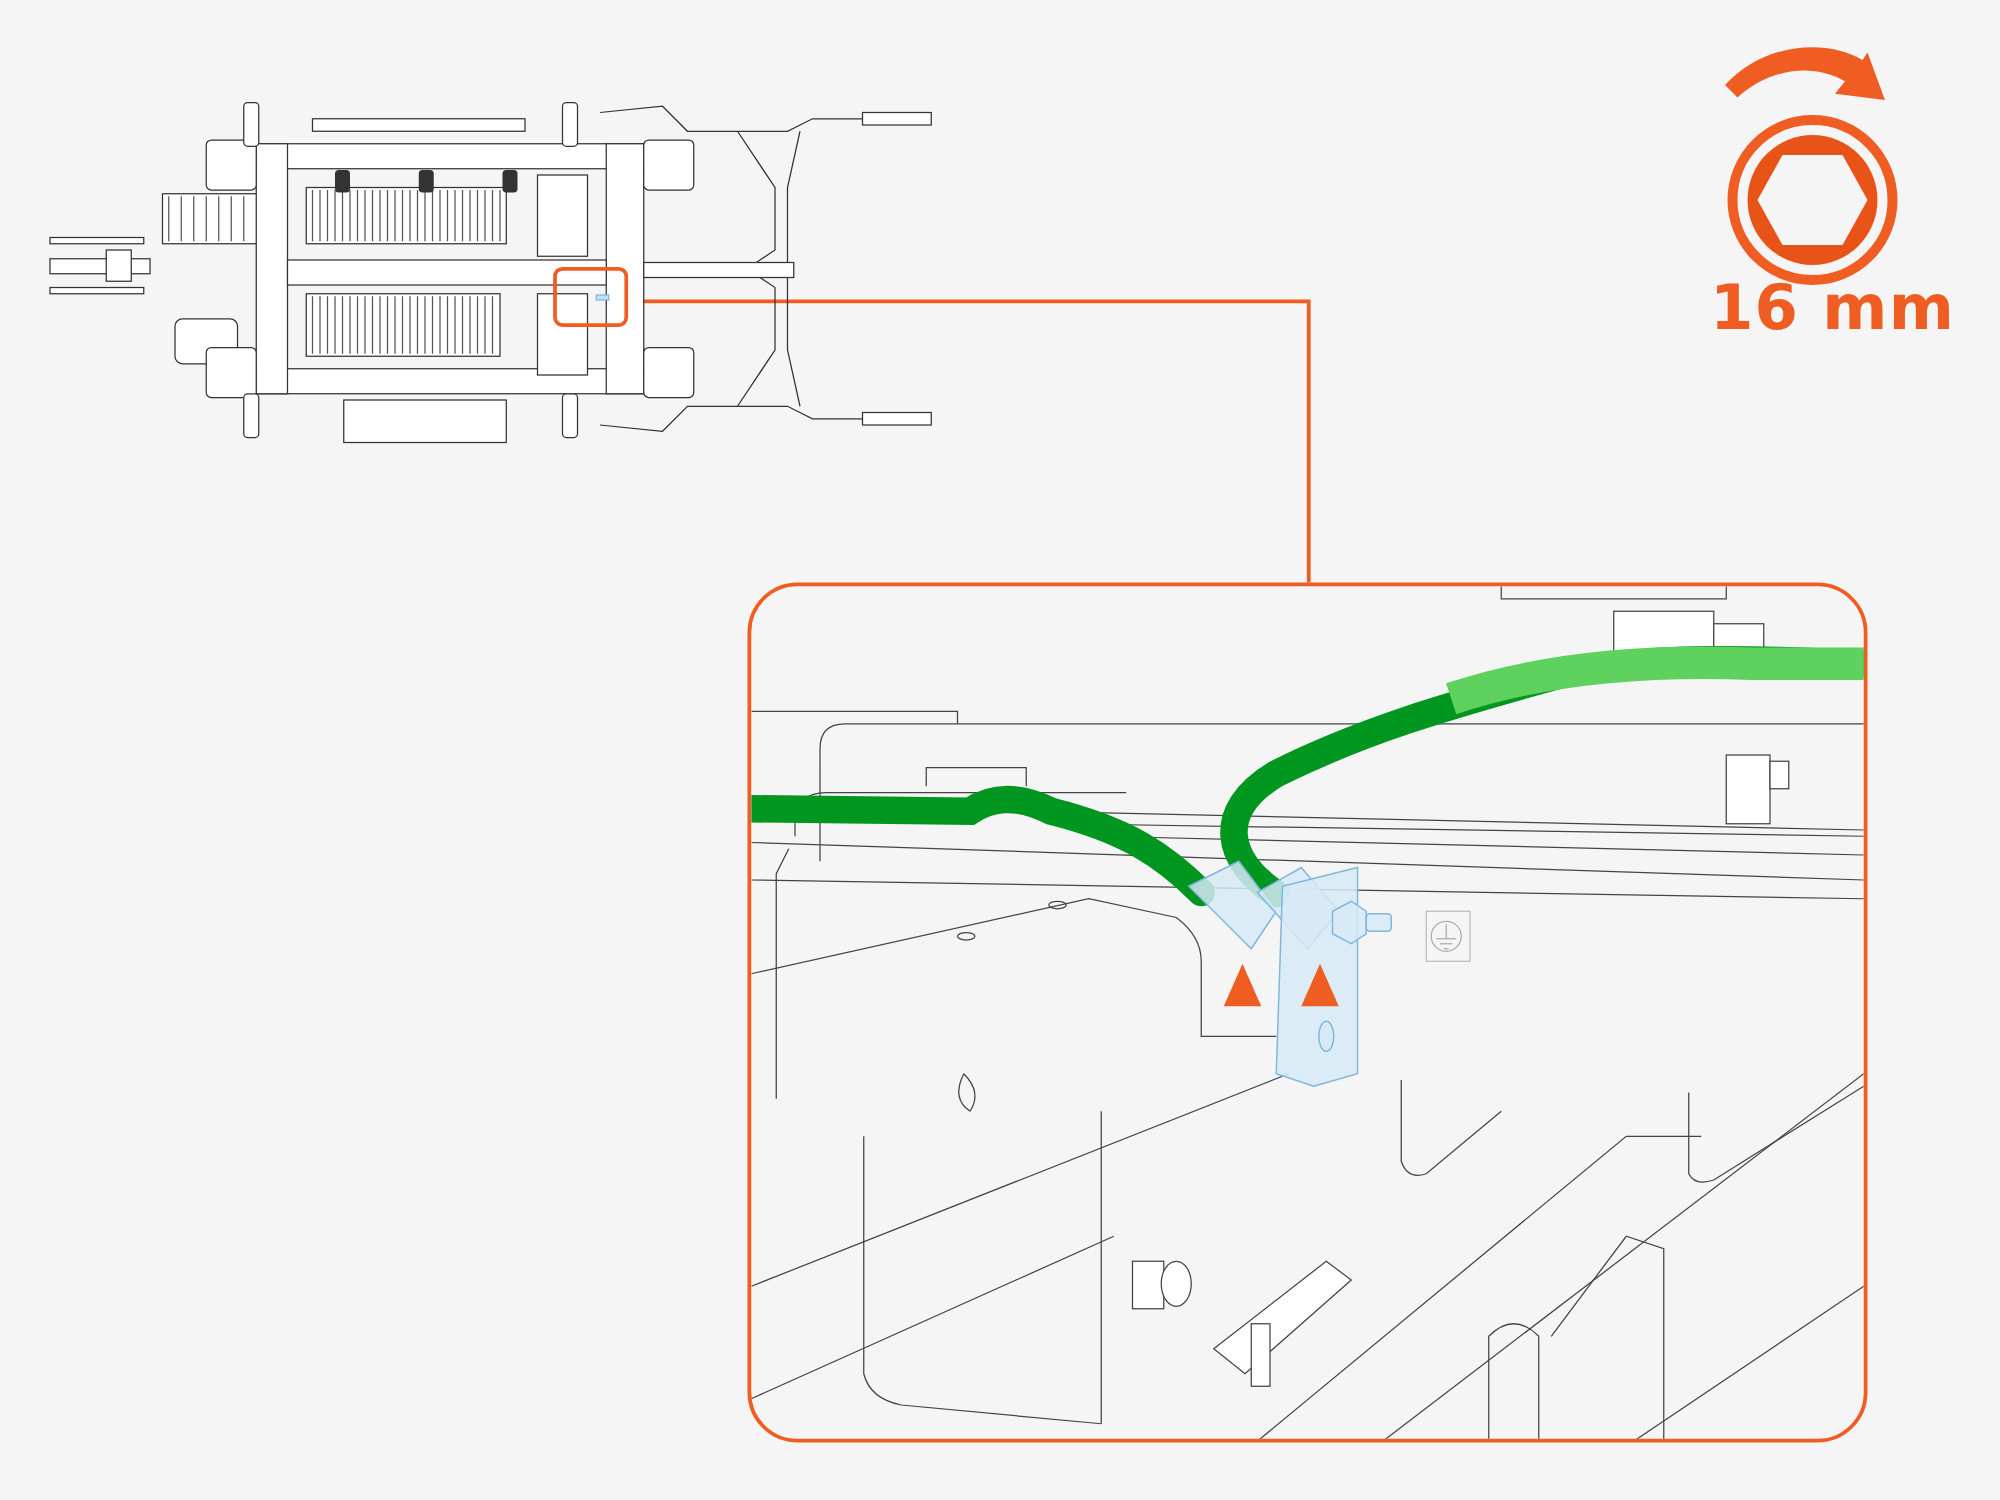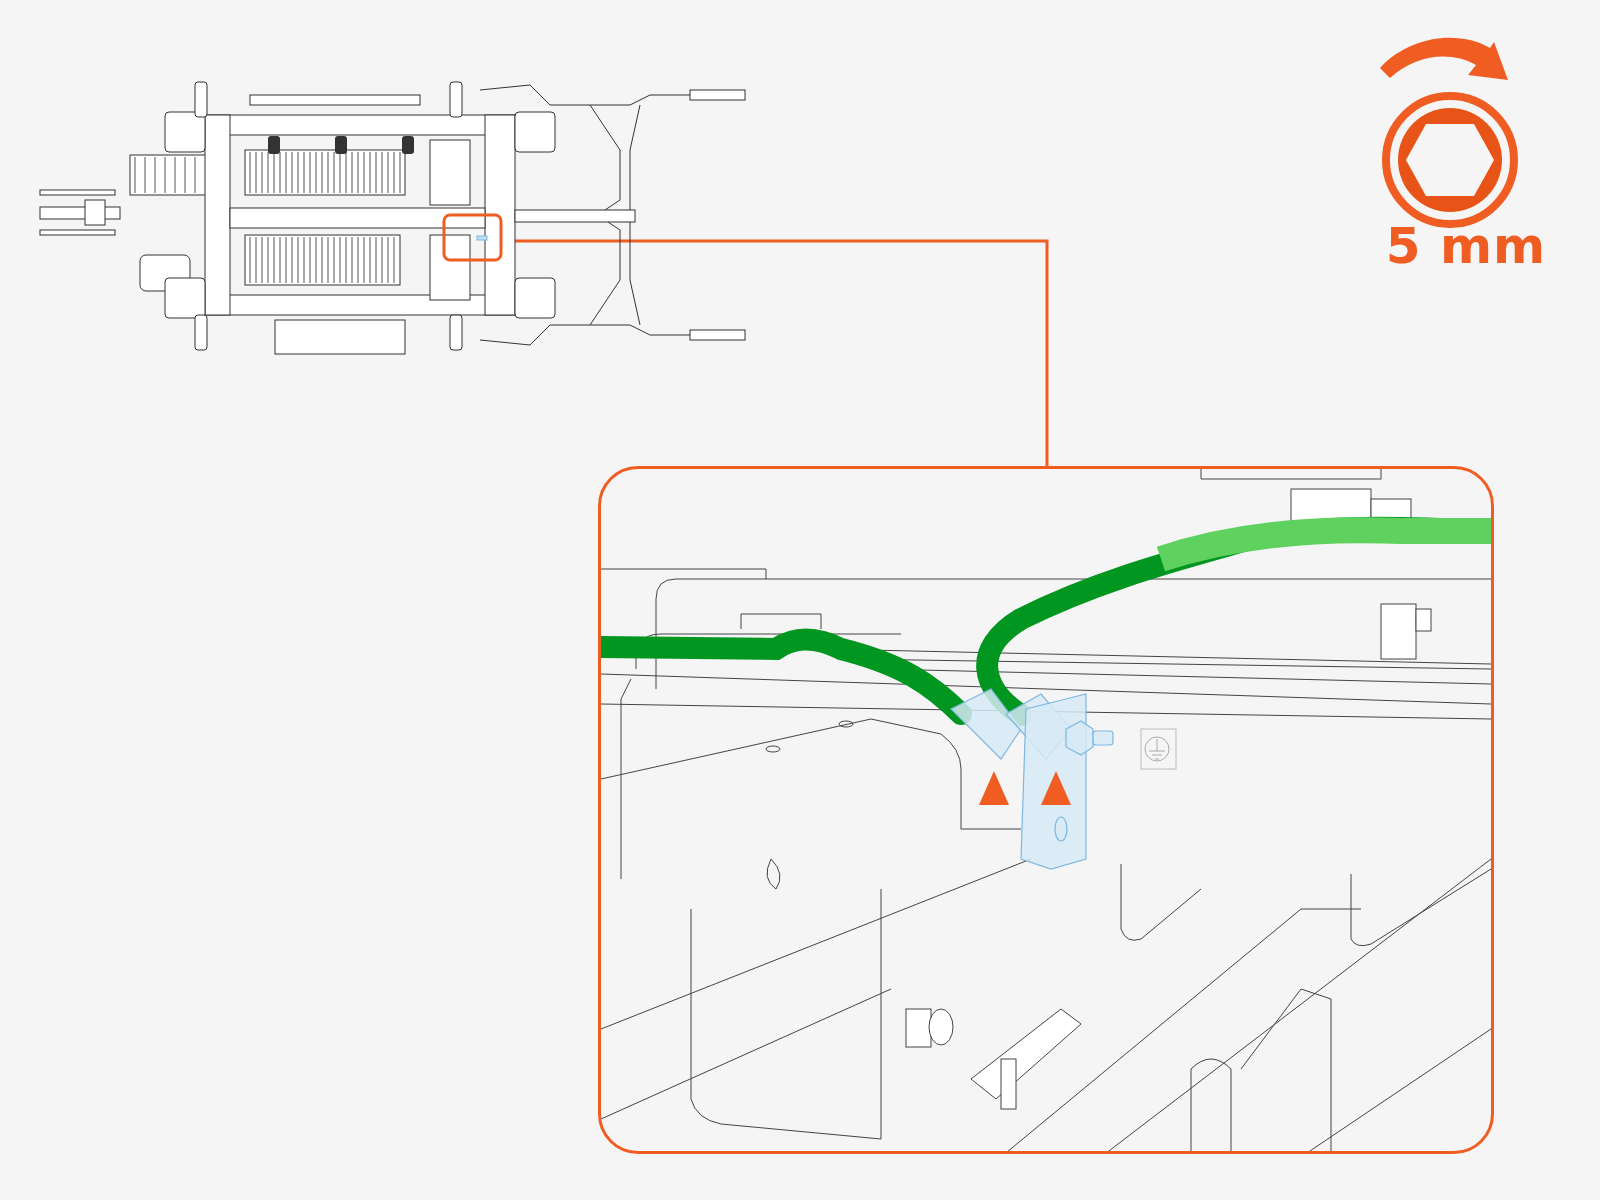--- a/index.html
+++ b/index.html
@@ -149,21 +149,21 @@
   <rect x="447" y="176" width="10" height="4" fill="#bfe0f5" stroke="#7fb7df" stroke-width="1"></rect>
   <rect x="414" y="155" width="57" height="45" rx="6" fill="none" stroke="#f05d23" stroke-width="3"></rect>
 </svg>
 
 <svg id="tool-icon" class="abs" viewBox="0 0 180 250">
   <path d="M0 48 C 30 15, 80 10, 110 28 L 114 22 L 128 60 L 88 55 L 96 45 C 70 30, 35 35, 10 58 Z" fill="#f05d23"></path>
   <circle cx="70" cy="140" r="64" fill="none" stroke="#f05d23" stroke-width="8"></circle>
   <circle cx="70" cy="140" r="52" fill="#e85418"></circle>
   <polygon points="46,104 94,104 114,140 94,176 46,176 26,140" fill="#f5f5f5"></polygon>
 </svg>
-<div class="tool-label">5 mm</div>
+<div class="tool-label">16 mm</div>
 
 <div id="detail-frame" class="abs">
   <svg id="detail-svg" viewBox="0 0 896 688">
     <g fill="none" stroke="#444" stroke-width="1">
 
       <path d="M600 -2 L600 10 L780 10 L780 -2"></path>
       <rect x="690" y="20" width="80" height="45" fill="#fff"></rect>
       <rect x="770" y="30" width="40" height="35" fill="#fff"></rect>
 
       <path d="M0 100 L165 100 L165 110"></path>

